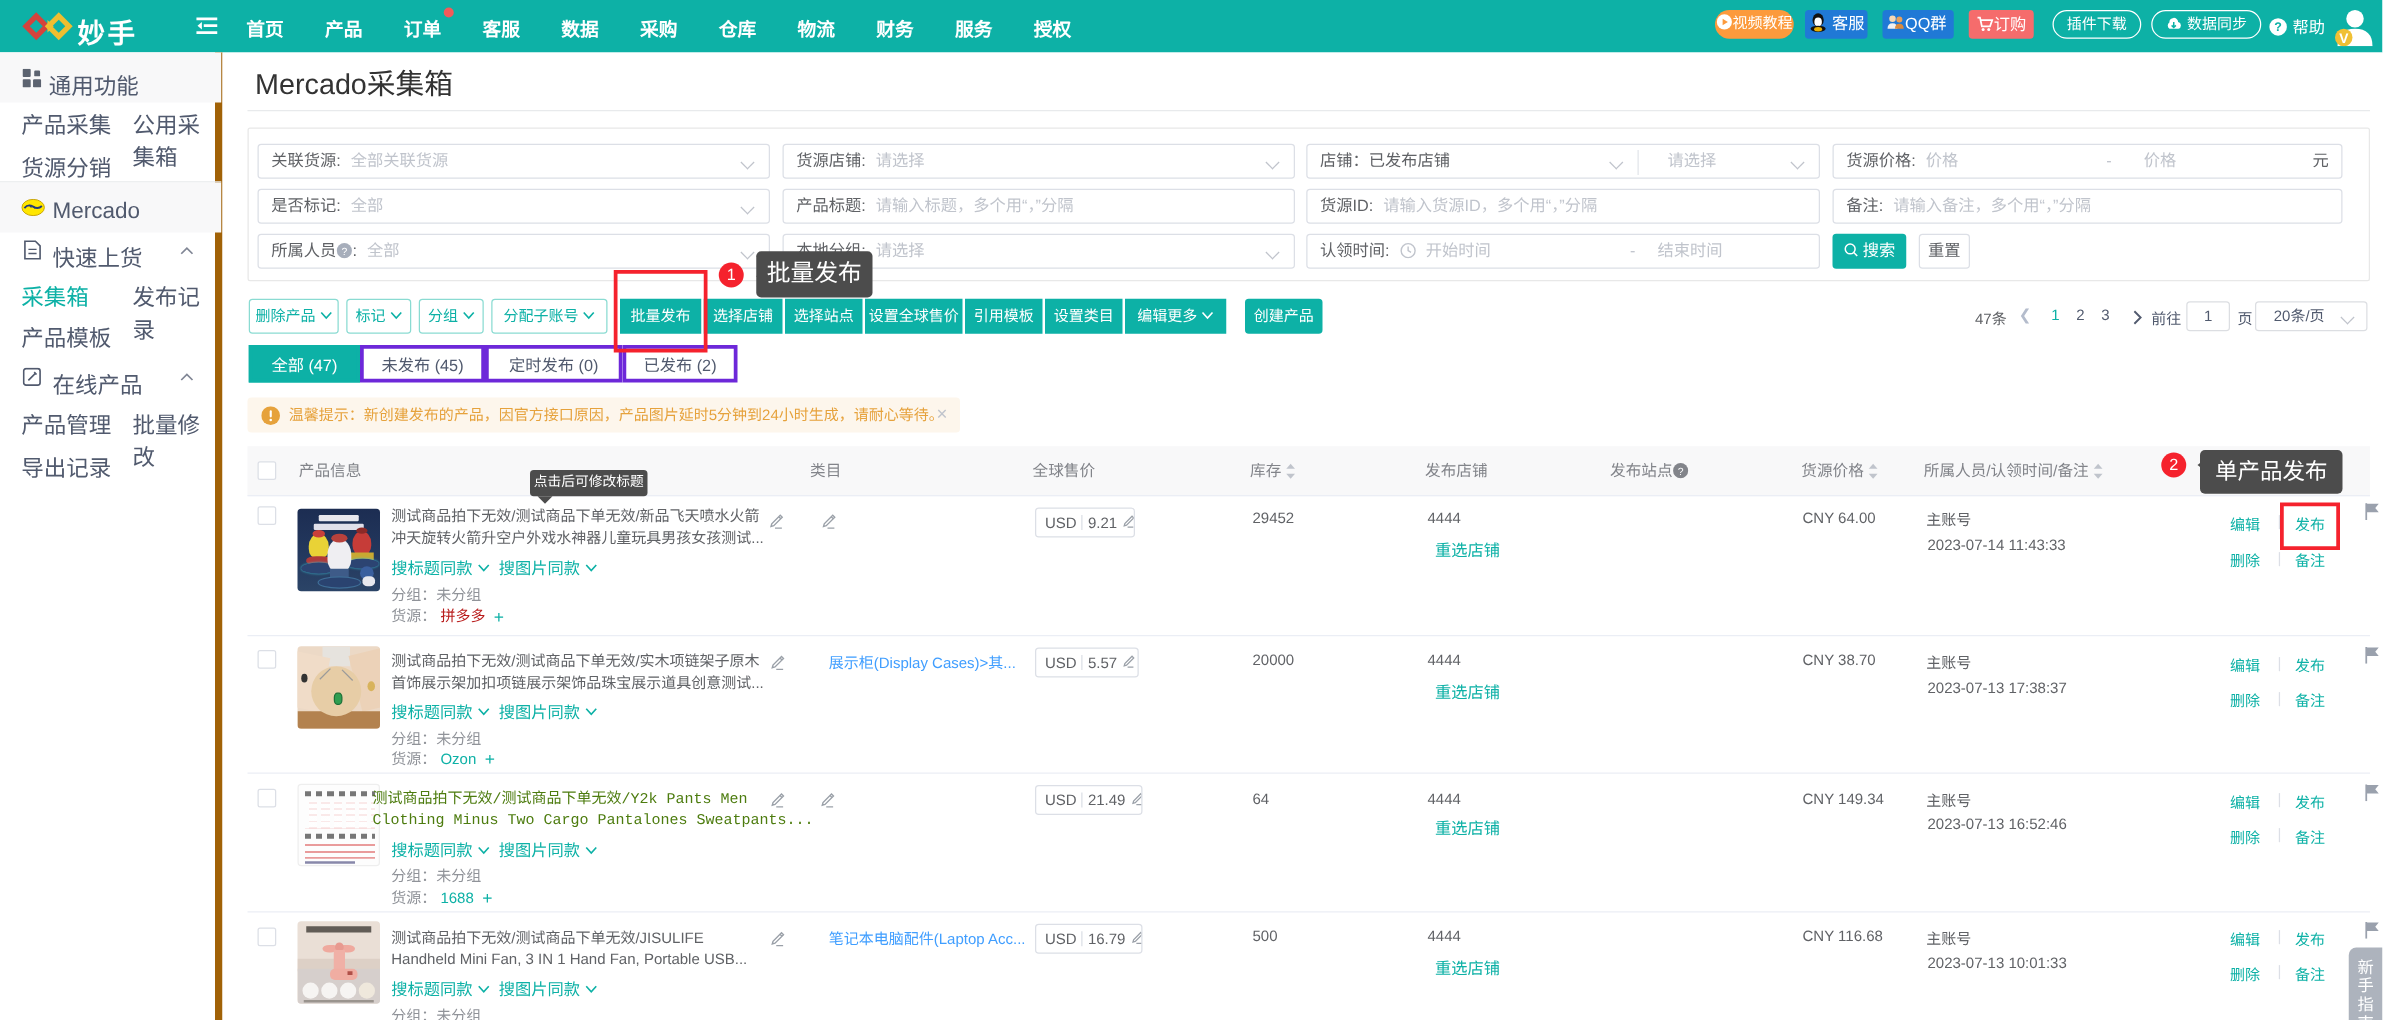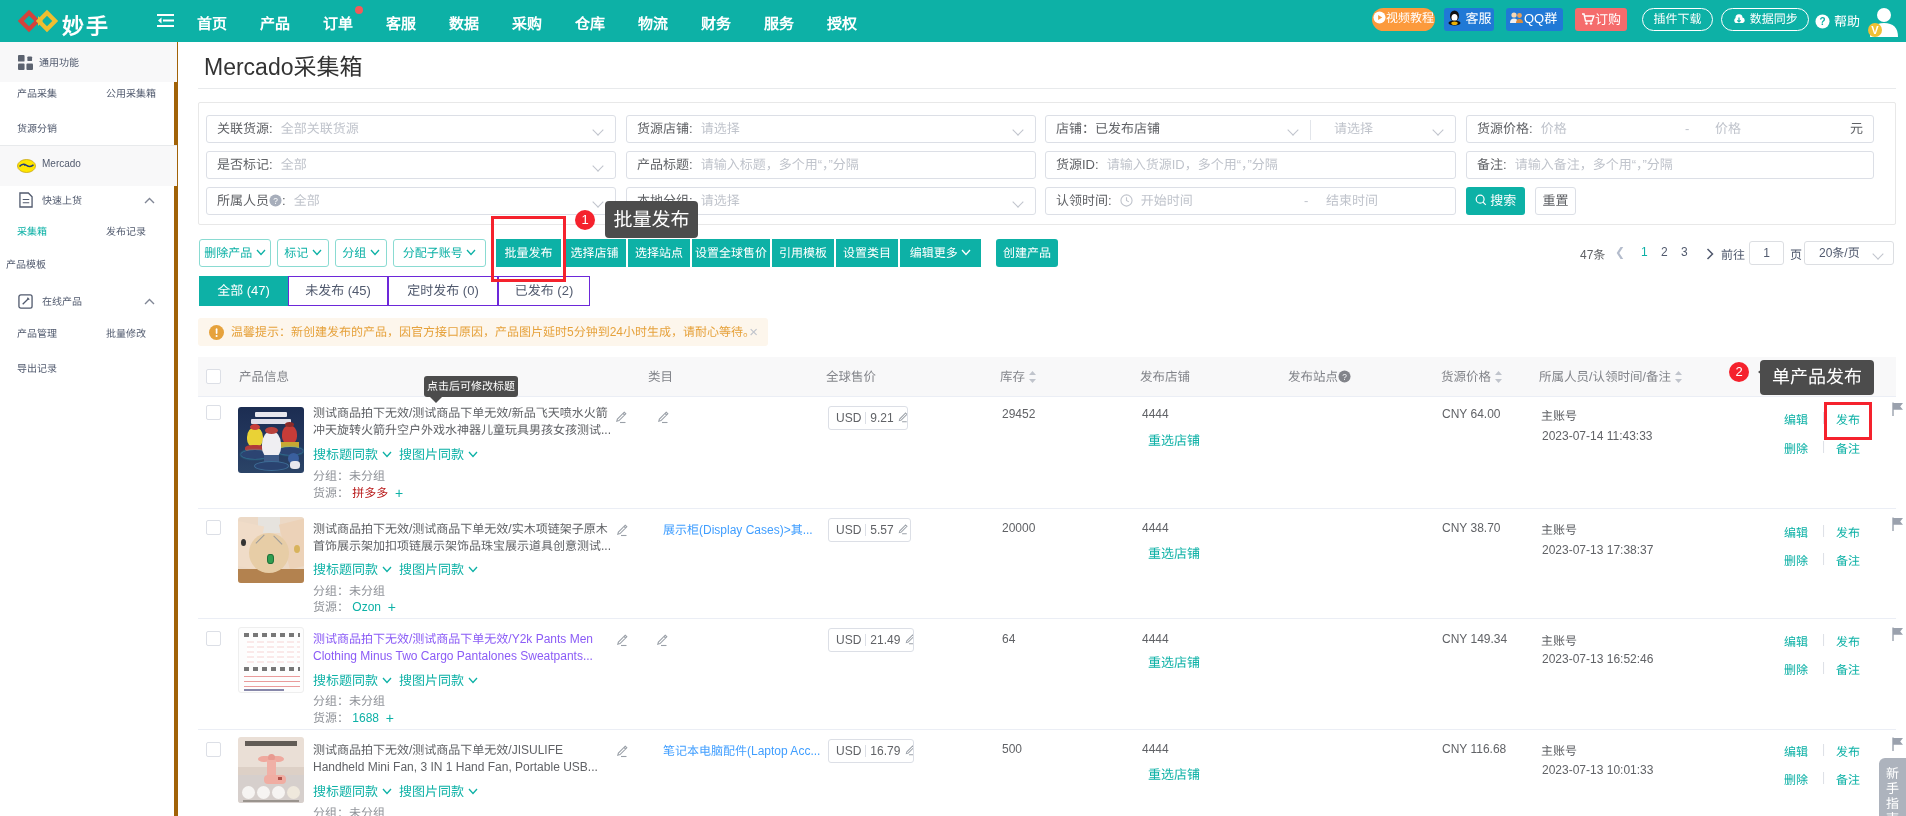--- a/index.html
+++ b/index.html
@@ -10,36 +10,36 @@
 .nav-logo { position:absolute; left:17px; top:4px; width:46px; height:34px; }
 .nav-brand { position:absolute; left:62px; top:8px; color:#fff; font-size:22px; font-weight:bold; letter-spacing:2px;}
 .nav-burger { position:absolute; left:157px; top:13px; }
 .nav-menu { position:absolute; left:183px; top:0; height:42px; }
 .nav-item { position:absolute; top:12px; color:#fff; font-size:15px; font-weight:bold; white-space:nowrap; }
 .nav-dot { position:absolute; width:8px; height:8px; background:#f35a5a; border-radius:50%; }
 .nav-right { position:absolute; right:0; top:0; height:42px; }
 .pill { position:absolute; top:8px; height:23px; border-radius:12px; color:#fff; font-size:12px; line-height:21px; text-align:center; }
 .sq { position:absolute; top:8px; height:23px; border-radius:3px; color:#fff; font-size:13px; }
 
-.side { position:absolute; left:0; top:42px; width:178px; height:774px; background:#fff; border-right:4px solid #a16207; font-size:10px; color:#515a6e; }
+.side { position:absolute; left:0; top:42px; width:178px; height:774px; background:#fff; border-right:6px solid #a16207; font-size:18px; color:#515a6e; }
 .teal { color:#0db1a6 !important; }
 
 .main { position:absolute; left:178px; top:42px; width:1728px; height:774px; background:#fff; }
 .title { position:absolute; left:26px; top:6px; font-size:23px; color:#333; font-weight:500; }
 .hr1 { position:absolute; left:20px; right:10px; top:46px; height:1px; background:#e8eaec; }
 .fpanel { position:absolute; left:20px; top:60px; width:1698px; height:123px; border:1px solid #e8e8e8; border-radius:2px; }
 .fi { position:absolute; height:28px; border:1px solid #dcdfe6; border-radius:3px; background:#fff; font-size:13px; line-height:26px; color:#606266; white-space:nowrap; }
 .fi .lb { color:#606266; margin-left:10px; }
 .fi .ph { color:#c0c4cc; margin-left:8px; }
 .car { position:absolute; width:9px; height:9px; }
 .car:after { content:""; position:absolute; left:0; top:0; width:7px; height:7px; border-right:1px solid #c0c4cc; border-bottom:1px solid #c0c4cc; transform:rotate(45deg); }
 
 .ob { position:absolute; height:28px; border:1px solid #8adbd2; border-radius:3px; background:#fff; color:#0db1a6; font-size:12px; text-align:center; line-height:26px; }
 .fb { position:absolute; height:28px; background:#0db1a6; border-radius:0; color:#fff; font-size:12px; text-align:center; line-height:28px; }
-.tab { position:absolute; height:30px; border:1px solid #6d28d9; background:#fff; color:#515a6e; font-size:13px; text-align:center; line-height:28px; }
+.tab { position:absolute; height:30px; border:3px solid #6d28d9; background:#fff; color:#515a6e; font-size:13px; text-align:center; line-height:28px; }
 .tab.on { background:#0db1a6; color:#fff; border-color:#0db1a6; }
 .alert { position:absolute; left:20px; top:276px; width:570px; height:28px; background:#fdf6ec; border-radius:3px; color:#e6a23c; font-size:12px; line-height:28px; white-space:nowrap; overflow:hidden; }
 
 .thead { position:absolute; left:20px; top:315px; width:1698px; height:40px; background:#f8f8f9; border-bottom:1px solid #ebeef5; color:#82848a; font-size:12.5px; }
 .cb { position:absolute; width:15px; height:15px; border:1px solid #dcdfe6; border-radius:2px; background:#fff; }
 .pricebox { position:absolute; height:24px; border:1px solid #dcdfe6; border-radius:3px; font-size:12px; line-height:22px; color:#606266; white-space:nowrap; overflow:hidden; }
 
 .redrect { position:absolute; border:3px solid #f5222d; z-index:50; }
 .numc { position:absolute; width:20px; height:20px; border-radius:50%; background:#f5222d; color:#fff; font-size:13px; text-align:center; line-height:20px; z-index:51; }
 .btip { position:absolute; background:#4c4c4c; color:#fff; border-radius:4px; z-index:51; text-align:center; }
@@ -145,21 +145,21 @@
         <path d="M1 1 H10 L14 5 V16 H1 Z" fill="none" stroke="#515a6e" stroke-width="1.4"></path>
         <path d="M4 8 H11 M4 11.5 H11" stroke="#515a6e" stroke-width="1.2"></path>
       </svg>
 <span style="position:absolute; left:42px; top:12px;">快速上货</span>
 <svg width="11" height="7" viewBox="0 0 11 7" style="position:absolute; right:22px; top:17px">
         <path d="M1 6 L5.5 1.5 L10 6" stroke="#808695" stroke-width="1.4" fill="none"></path>
       </svg>
 </div>
 <span class="teal" style="position:absolute; left:17px; top:181px;">采集箱</span>
     <span style="position:absolute; left:106px; top:181px;">发布记录</span>
-<span style="position:absolute; left:6px; top:214px;">产品模板</span>
+<span style="position:absolute; left:17px; top:214px;">产品模板</span>
 <div style="position:absolute; left:0; top:239px; width:177px; height:40px;">
 <svg width="15" height="15" viewBox="0 0 16 16" style="position:absolute; left:18px; top:13px">
         <rect x="1" y="1" width="14" height="14" rx="2" fill="none" stroke="#515a6e" stroke-width="1.4"></rect>
         <path d="M5 11 L11 5 M10 4 L12 6" stroke="#515a6e" stroke-width="1.4" fill="none"></path>
       </svg>
 <span style="position:absolute; left:42px; top:12px;">在线产品</span>
 <svg width="11" height="7" viewBox="0 0 11 7" style="position:absolute; right:22px; top:17px">
         <path d="M1 6 L5.5 1.5 L10 6" stroke="#808695" stroke-width="1.4" fill="none"></path>
       </svg>
 </div>
@@ -375,21 +375,21 @@
 
 <span class="cb" style="left:28px; top:589px;"></span>
 <div style="position:absolute; left:60px; top:585px; width:66px; height:66px; border-radius:3px; background:#fdfdfd; border:1px solid #eee; overflow:hidden;">
 <div style="position:absolute; left:5px; top:5px; width:56px; height:4px; background:repeating-linear-gradient(90deg,#777 0 5px,#fdfdfd 5px 9px);"></div>
 <div style="position:absolute; left:5px; top:13px; width:56px; height:22px; background:repeating-linear-gradient(0deg,rgba(220,90,90,.65) 0 1.5px,rgba(255,255,255,0) 1.5px 5px);"></div>
 <div style="position:absolute; left:5px; top:13px; width:56px; height:22px; background:repeating-linear-gradient(90deg,#fdfdfd 0 3px,rgba(255,255,255,.8) 3px 10px);"></div>
 <div style="position:absolute; left:5px; top:39px; width:56px; height:4px; background:repeating-linear-gradient(90deg,#777 0 5px,#fdfdfd 5px 9px);"></div>
 <div style="position:absolute; left:5px; top:47px; width:56px; height:12px; background:repeating-linear-gradient(0deg,rgba(220,90,90,.6) 0 1.5px,rgba(255,255,255,0) 1.5px 5px);"></div>
 <div style="position:absolute; left:5px; top:61px; width:40px; height:2px; background:#88a;"></div>
 </div>
-<div class="tx" style="left:135px; top:589px; line-height:17px; color:#8b5cf6;">测试商品拍下无效/测试商品下单无效/Y2k Pants Men<br>Clothing Minus Two Cargo Pantalones Sweatpants...</div>
+<div class="tx" style="left:120px; top:589px; line-height:17px; color:#4d7c0f;font-family:Liberation Mono, monospace;">测试商品拍下无效/测试商品下单无效/Y2k Pants Men<br>Clothing Minus Two Cargo Pantalones Sweatpants...</div>
 <svg width="13" height="13" viewBox="0 0 13 13" style="position:absolute; left:437px; top:592px;">
       <path d="M10.2 1.2 L11.8 2.8 L5 9.6 L2.8 10.2 L3.4 8 Z M9 2.4 L10.6 4" fill="none" stroke="#9aa0a8" stroke-width="1.1"></path>
       <path d="M6 11.5 H11.5" stroke="#9aa0a8" stroke-width="1.1"></path>
     </svg>
 <svg width="13" height="13" viewBox="0 0 13 13" style="position:absolute; left:477px; top:592px;">
       <path d="M10.2 1.2 L11.8 2.8 L5 9.6 L2.8 10.2 L3.4 8 Z M9 2.4 L10.6 4" fill="none" stroke="#9aa0a8" stroke-width="1.1"></path>
       <path d="M6 11.5 H11.5" stroke="#9aa0a8" stroke-width="1.1"></path>
     </svg>
 <span class="ta" style="left:135px; top:628px; font-size:13px;">搜标题同款 <svg width="10" height="7" viewBox="0 0 10 7" style="vertical-align:1px">
         <path d="M1 1 L5 5.5 L9 1" stroke="#0db1a6" stroke-width="1.3" fill="none"></path>

